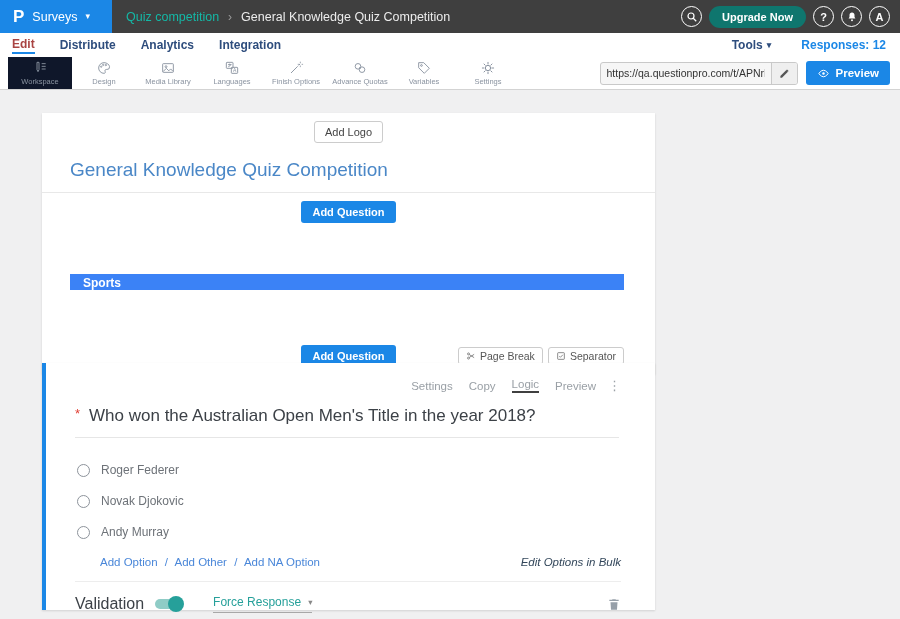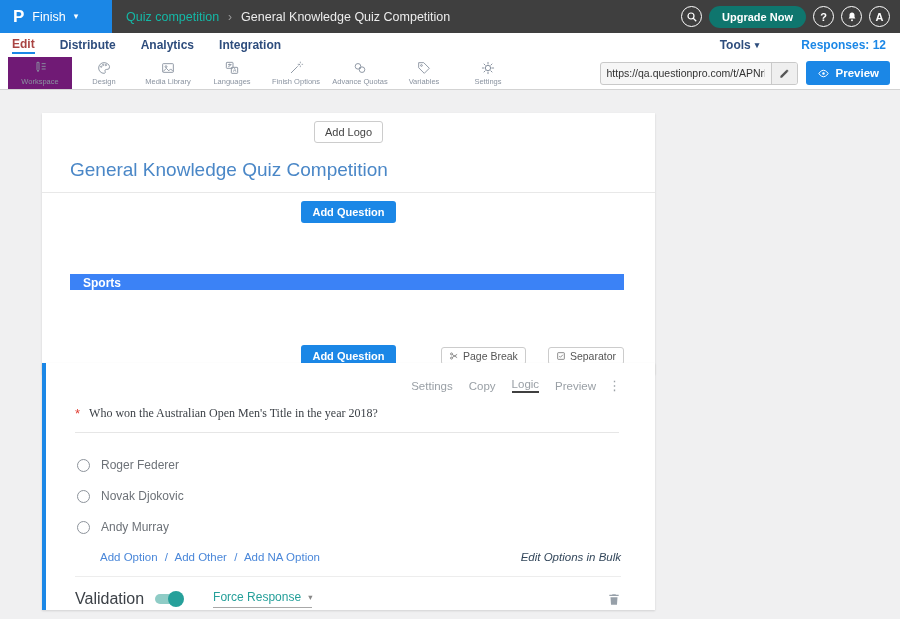--- a/index.html
+++ b/index.html
@@ -21,31 +21,31 @@
   .circle-btn { width:21px; height:21px; border:1.5px solid #fff; border-radius:50%;
     display:flex; align-items:center; justify-content:center; color:#fff;
     font-size:11px; font-weight:700; flex:none; }
   .upgrade-btn { height:22px; background:#0f766e; border-radius:11px; color:#fff;
     font-size:11px; font-weight:700; display:flex; align-items:center; padding:0 13px; border:none; }
 
   
   .navbar { height:24px; background:#fff; display:flex; align-items:center; padding:0 12px; }
   .nav-tab { font-size:12px; font-weight:700; color:#2e4d7d; margin-right:25px; padding-bottom:1px; }
   .nav-tab.active { color:#a94442; border-bottom:2px solid #1B87E6; }
-  .nav-right { margin-left:auto; display:flex; align-items:center; gap:42px; padding-right:2px; }
+  .nav-right { margin-left:auto; display:flex; align-items:center; gap:30px; padding-right:2px; }
   .tools-label { font-size:12px; font-weight:700; color:#2e4d7d; display:flex; align-items:center; gap:4px; }
   .tools-label .dd-arrow { color:#2e4d7d; }
   .responses-label { font-size:12px; font-weight:700; color:#1B87E6; }
 
   
   .toolbar { height:33px; background:#fff; border-bottom:1px solid #d3d3d3;
     display:flex; align-items:stretch; padding-left:8px; }
   .tool-item { width:64px; display:flex; flex-direction:column; align-items:center;
     justify-content:center; gap:1px; }
-  .tool-item.active { background:#701a75; }
+  .tool-item.active { background:#0f172a; }
   .tool-label { font-size:7.5px; color:#8a93a0; white-space:nowrap; }
   .tool-icon svg { display:block; }
   .toolbar-right { margin-left:auto; display:flex; align-items:center; gap:8px; padding-right:10px; }
   .url-box { display:flex; align-items:center; border:1px solid #c9c9c9; border-radius:3px;
     background:#f6f6f6; height:23px; overflow:hidden; }
   .url-input { border:none; outline:none; background:#f6f6f6; font-size:10.5px; color:#333;
     width:170px; padding:0 6px; font-family:inherit; }
   .url-edit { width:26px; height:23px; display:flex; align-items:center; justify-content:center;
     border-left:1px solid #c9c9c9; background:#efefef; }
   .preview-btn { display:flex; align-items:center; gap:6px; background:#1B87E6; color:#fff;
@@ -63,34 +63,34 @@
   .add-logo-btn { font-size:11px; color:#444; background:#fff; border:1px solid #ccc;
     border-radius:3px; padding:4px 10px; }
   .survey-title { margin:16px 31px 0 28px; font-size:19px; font-weight:400; color:#4a87c7; }
   .title-div { border-top:1px solid #e8e8e8; margin-top:11px; }
   .aq-row1 { display:flex; justify-content:center; margin-top:8px; }
   .btn-primary { background:#1B87E6; color:#fff; font-size:11px; font-weight:700;
     border:none; border-radius:3px; padding:5px 11px; }
   .sports-bar { margin:51px 31px 0 28px; background:#3b82f6; color:#fff; font-weight:700;
     font-size:12px; height:16px; line-height:19px; padding-left:13px; }
   .aq-row2 { position:relative; display:flex; justify-content:center; margin-top:55px; padding-bottom:7px; }
-  .mini-btns { position:absolute; right:31px; top:2px; display:flex; gap:22px; }
+  .mini-btns { position:absolute; right:31px; top:2px; display:flex; gap:5px; }
   .mini-btn { display:flex; align-items:center; gap:4px; background:#fff; border:1px solid #ccc;
     border-radius:3px; font-size:10.5px; color:#555; padding:2px 7px; }
 
   .card2 { position:absolute; left:42px; top:273px; width:613px; height:247px; background:#fff;
     border-left:4px solid #1B87E6; box-shadow:0 1px 2px rgba(0,0,0,.13); }
   .q2-actions { display:flex; justify-content:flex-end; align-items:center; gap:16px;
     padding:15px 34px 0 0; font-size:11.5px; color:#9aa0a6; }
   .q2-action.active { border-bottom:2px solid #404040; padding-bottom:1px; }
   .kebab { font-size:13px; color:#9aa0a6; margin-left:-4px; }
   .q2-question { display:flex; gap:9px; margin:13px 36px 0 29px; padding-bottom:11px;
     border-bottom:1px solid #e6e6e6; }
   .req { color:#e03c31; font-size:13px; }
-  .qtext { color:#3c4147; font-size:12px;font-family:Liberation Serif, serif; }
+  .qtext { color:#3c4147; font-size:17px; }
   .q2-options { margin:25px 0 0 31px; }
   .opt-row { display:flex; align-items:center; gap:11px; margin-bottom:17px; }
   .radio { width:13px; height:13px; border:1px solid #8d939b; border-radius:50%; flex:none; }
   .opt-label { font-size:12px; color:#6d7278; }
   .q2-links { display:flex; justify-content:space-between; align-items:center;
     margin:3px 34px 0 54px; font-size:11.5px;text-align:right; }
   .link-blue { color:#4a87d9; }
   .link-sep { color:#4a87d9; margin:0 4px; }
   .bulk-link { color:#33475b;font-style:italic; }
   .q2-footer { display:flex; align-items:center; margin:13px 34px 0 29px; padding-top:13px;
@@ -104,21 +104,21 @@
     color:#26a09a; border-bottom:1px solid #a8a8a8; padding-bottom:3px; }
   .force-arrow { color:#888; font-size:8.5px; }
   .trash-btn { margin-left:auto; display:flex; }
 </style>
 </head>
 <body>
 
 <div class="topbar">
   <div class="logo-box">
     <span class="logo-p">P</span>
-    <span class="surveys-label">Finish</span>
+    <span class="surveys-label">Surveys</span>
     <span class="dd-arrow">▾</span>
   </div>
   <div class="crumbs">
     <span class="crumb1">Quiz competition</span>
     <span class="crumb-arrow">›</span>
     <span class="crumb2">General Knowledge Quiz Competition</span>
   </div>
   <div class="topbar-right">
     <span class="circle-btn">
       <svg width="12" height="12" viewBox="0 0 24 24">

